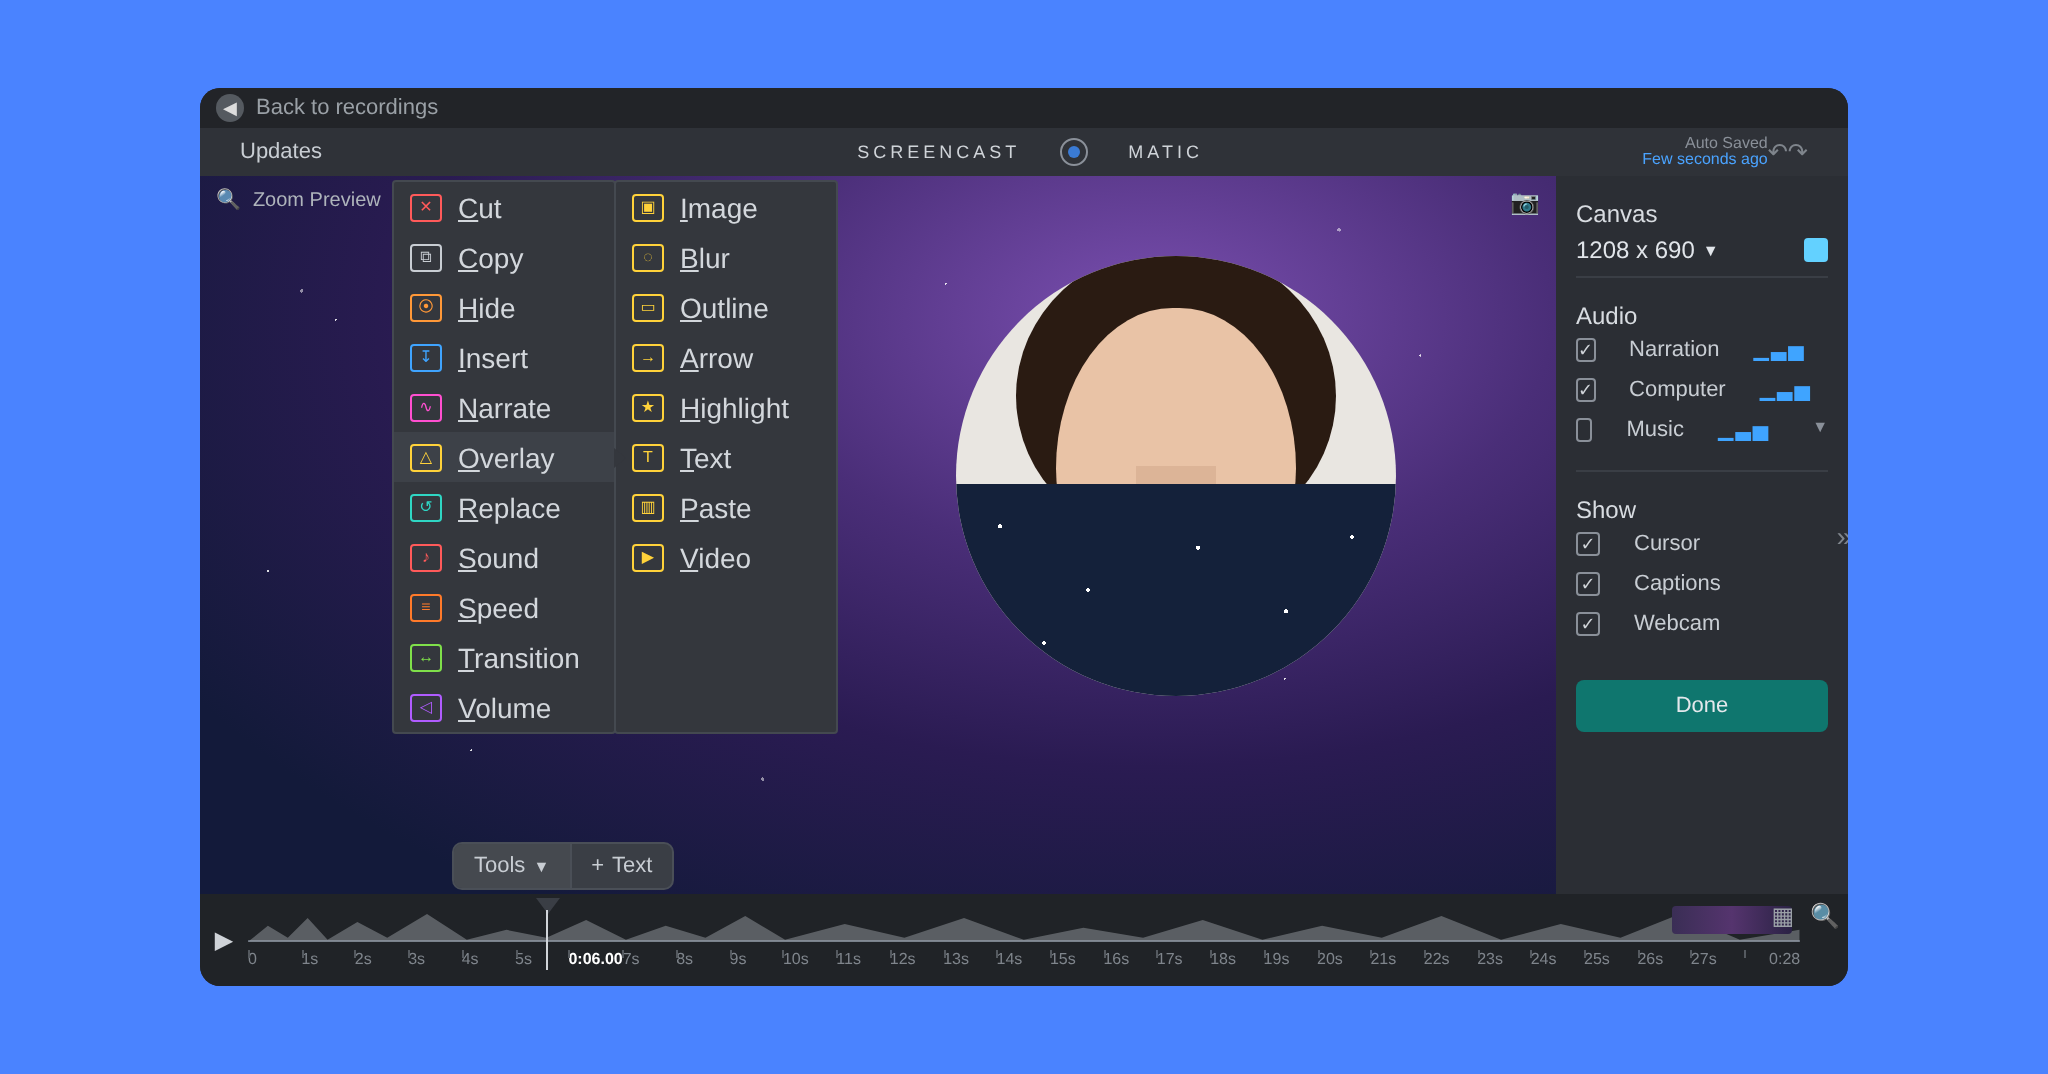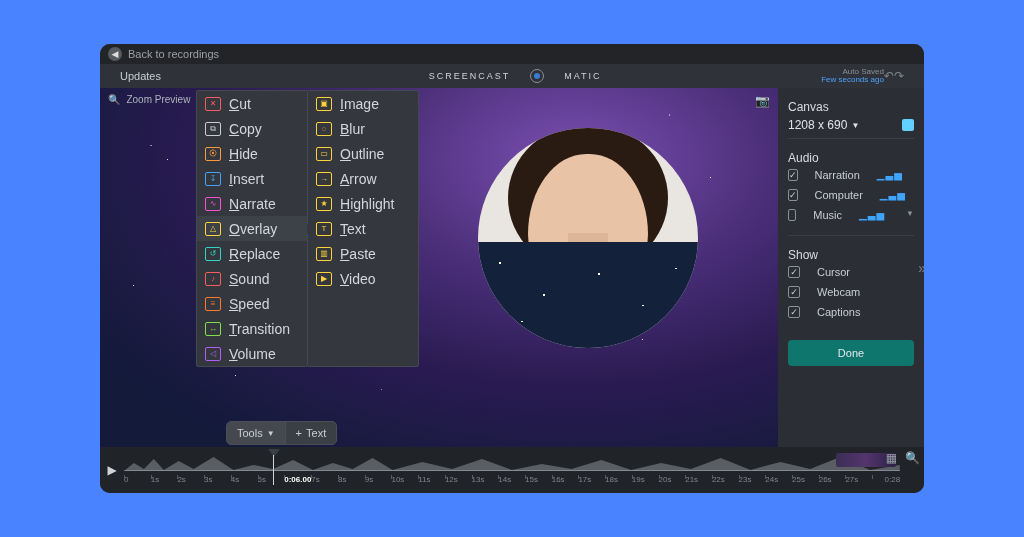--- a/index.html
+++ b/index.html
@@ -275,25 +275,25 @@
         </div>
       <div class="divider"></div>
       <div class="sh">Show</div>
       <div id="show-list">
           <div class="chk">
             <span class="box on"></span>
             <span>Cursor</span>
           </div>
           <div class="chk">
             <span class="box on"></span>
+            <span>Captions</span>
+          </div>
+          <div class="chk">
+            <span class="box on"></span>
             <span>Webcam</span>
-          </div>
-          <div class="chk">
-            <span class="box on"></span>
-            <span>Captions</span>
           </div>
         </div>
       <div class="donebtn">
         <span>Done</span>
       </div>
       <div class="expand">»</div>
     </div>
 
   </div>
 

